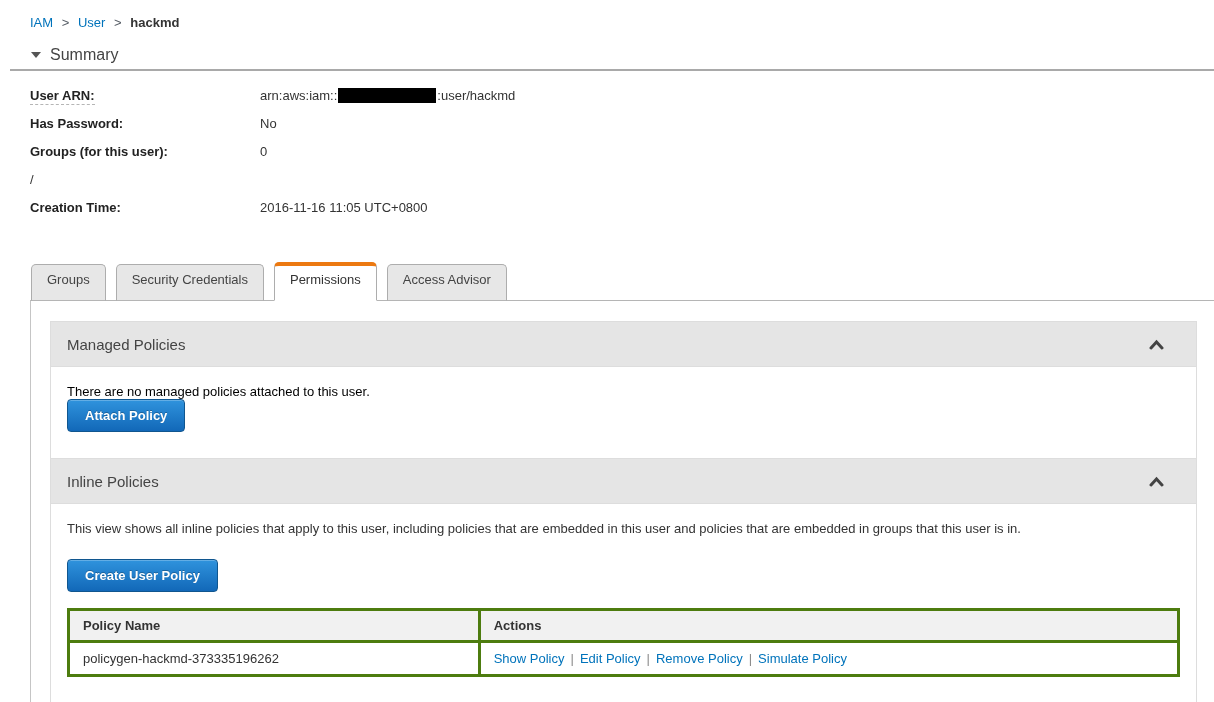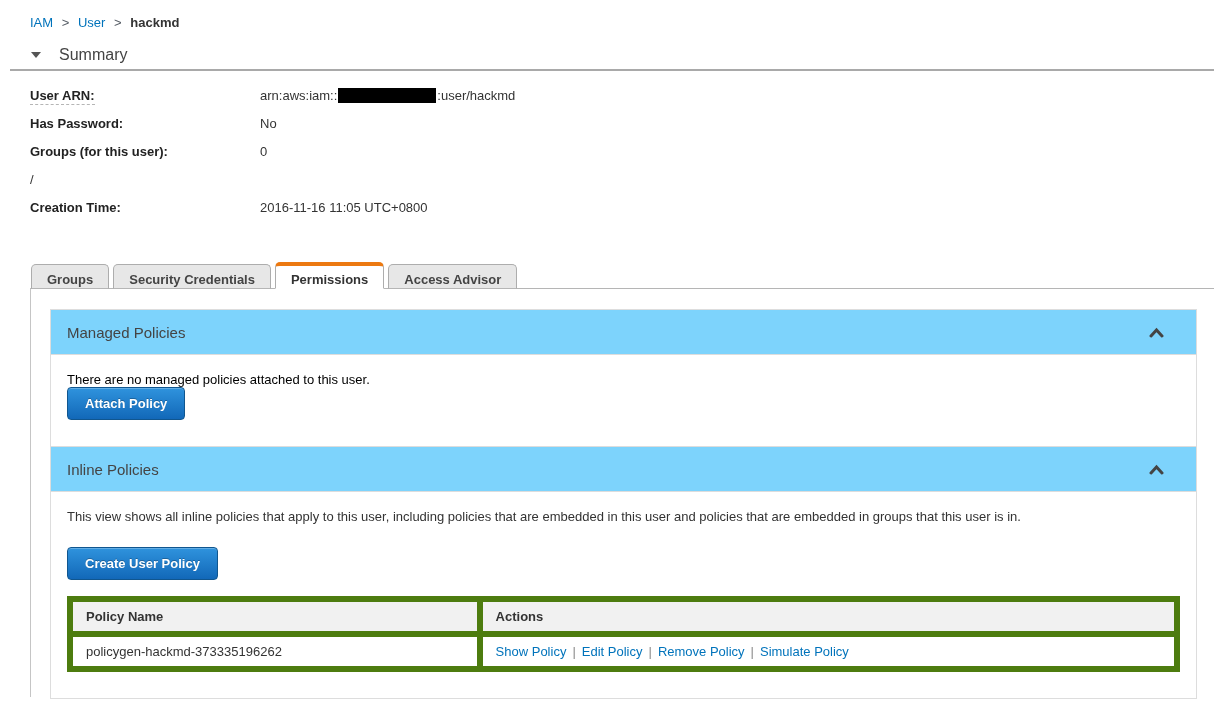--- a/index.html
+++ b/index.html
@@ -14,21 +14,21 @@
 
   
   .breadcrumb { padding: 15px 0 0 30px; height: 33px; font-size: 13px; }
   .breadcrumb .sep { color: #545b64; margin: 0 5px; }
   .breadcrumb .current { font-weight: bold; color: #333; }
 
   
   .summary-heading {
     margin: 13px 0 0 31px;
     display: flex; align-items: center;
-    color: #444; font-size: 16px; gap: 9px;
+    color: #444; font-size: 16px;
   }
   .caret-down {
     width: 0; height: 0; display: inline-block;
     border-left: 5px solid transparent;
     border-right: 5px solid transparent;
     border-top: 6px solid #555;
     margin-right: 9px; cursor: pointer;
   }
   .summary-hr {
     margin: 5px 0 0 10px;
@@ -49,23 +49,23 @@
   
   .tabs {
     display: flex; align-items: flex-end;
     margin: 41px 0 0 31px;
     position: relative; z-index: 2; margin-bottom: -1px;
   }
   .tab {
     background: #e7e7e7;
     border: 1px solid #adadad;
     border-radius: 5px 5px 0 0;
-    padding: 7px 15px 1px 15px;
-    font-weight: bold; color: #444;
-    margin-right: 4px; cursor: pointer;
+    padding: 7px 15px 13px 15px;
+    font-weight: normal; color: #444;
+    margin-right: 10px; cursor: pointer;
     border-bottom: 1px solid #b5b5b5;
   }
   .tab.active {
     background: #fff;
     border-top: 4px solid #ec7911;
     border-left: 1px solid #adadad;
     border-right: 1px solid #adadad;
     border-bottom: 1px solid #fff;
     padding-top: 6px;
     color: #333;
@@ -77,21 +77,21 @@
     height: 409px;
     border-top: 1px solid #b5b5b5;
     border-left: 1px solid #c5c5c5;
     padding: 20px 17px 15px 19px;
     background: #fff;
   }
 
   .sections { border: 1px solid #ddd; }
   .section + .section { border-top: 1px solid #ddd; }
   .section-header {
-    background: #7dd3fc;
+    background: #e5e5e5;
     border-bottom: 1px solid #ddd;
     padding: 12px 28px 12px 16px;
     display: flex; align-items: center; justify-content: space-between;
     height: 45px;
   }
   .section-title { font-size: 15px; color: #444; }
   .chevron-btn { cursor: pointer; display: flex; align-items: center; background: none; border: none; padding: 0 4px; }
   .section-body { padding: 17px 16px 26px 16px; background: #fff; }
   .empty-text { margin-bottom: 0; color: #000000; }
   .desc-text { margin-bottom: 23px; color: #333; }
@@ -110,21 +110,21 @@
     box-shadow: inset 0 1px 0 rgba(255,255,255,0.25);
   }
   .btn-row { margin-bottom: 16px; }
 
   
   table.policies {
     width: 100%; border-collapse: collapse; font-size: 13px;
     margin-top: 0;
   }
   table.policies th, table.policies td {
-    border: 6px solid #4d7c0f; text-align: left; padding: 7px 13px;
+    border: 3px solid #4d7c0f; text-align: left; padding: 7px 13px;
   }
   table.policies th { background: #f1f1f1; font-weight: bold; color: #333; height: 29px; }
   table.policies td { height: 34px; color: #333; }
   th.col-name { width: 37%; }
   .action-sep { color: #8a8a8a; margin: 0 6px; }
 </style>
 </head>
 <body>
 
 <div class="breadcrumb">

